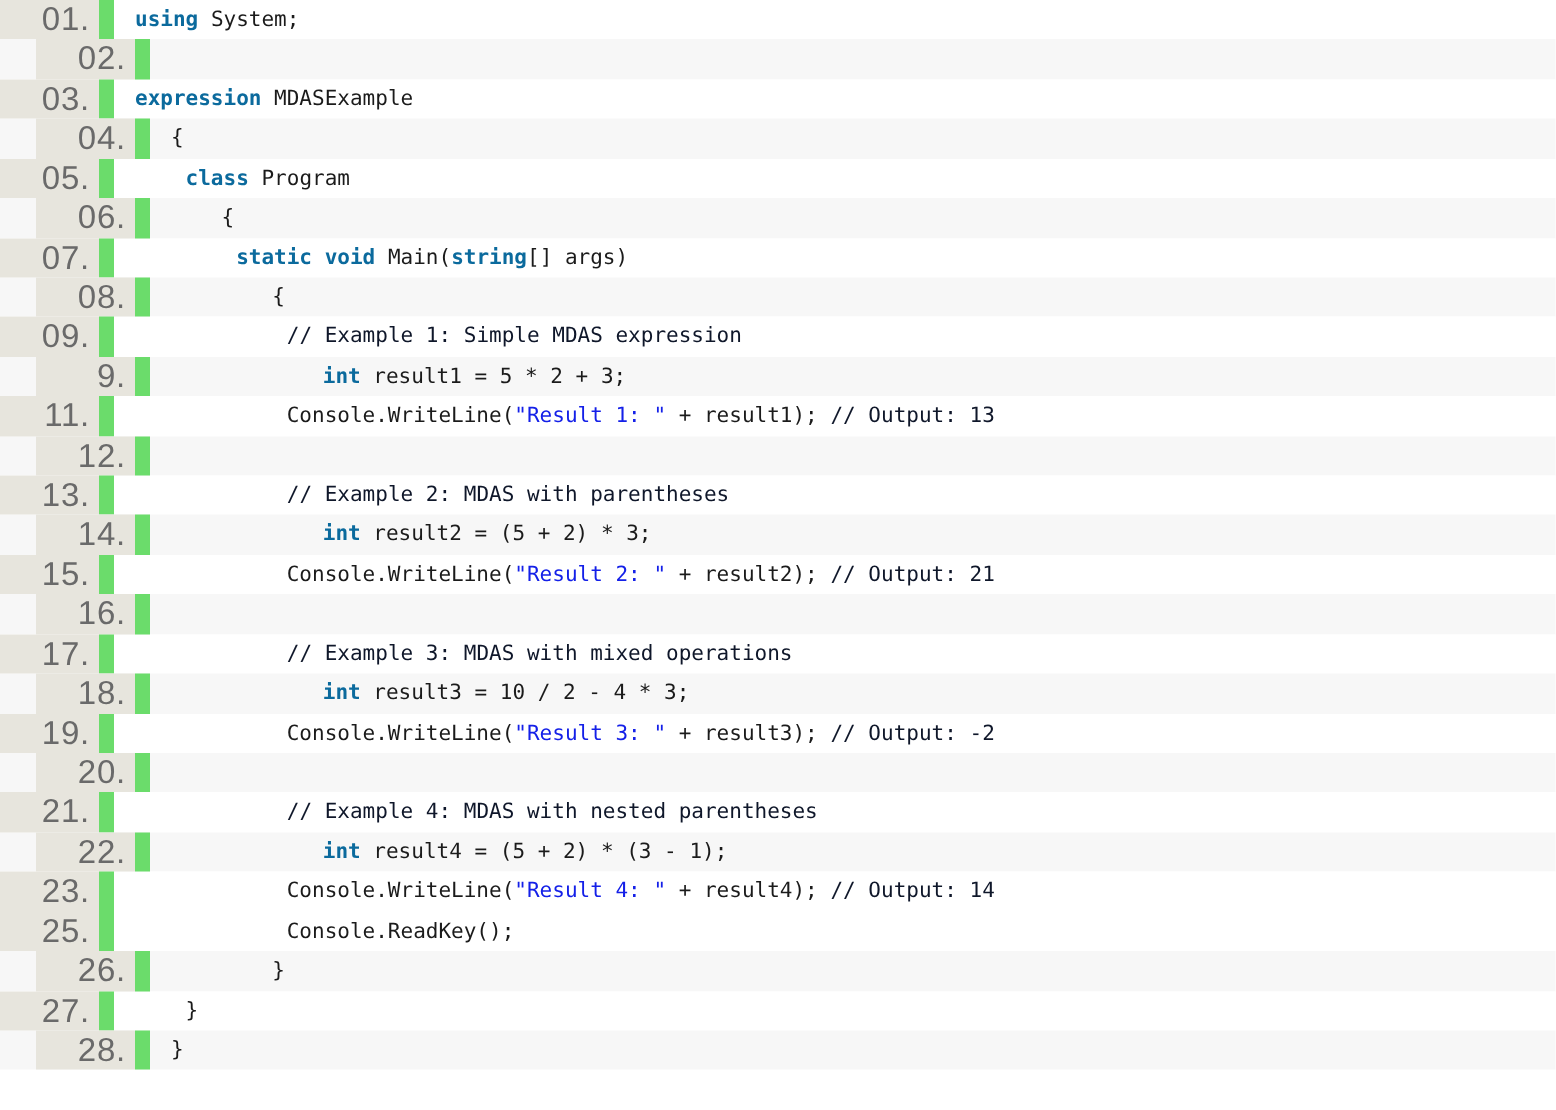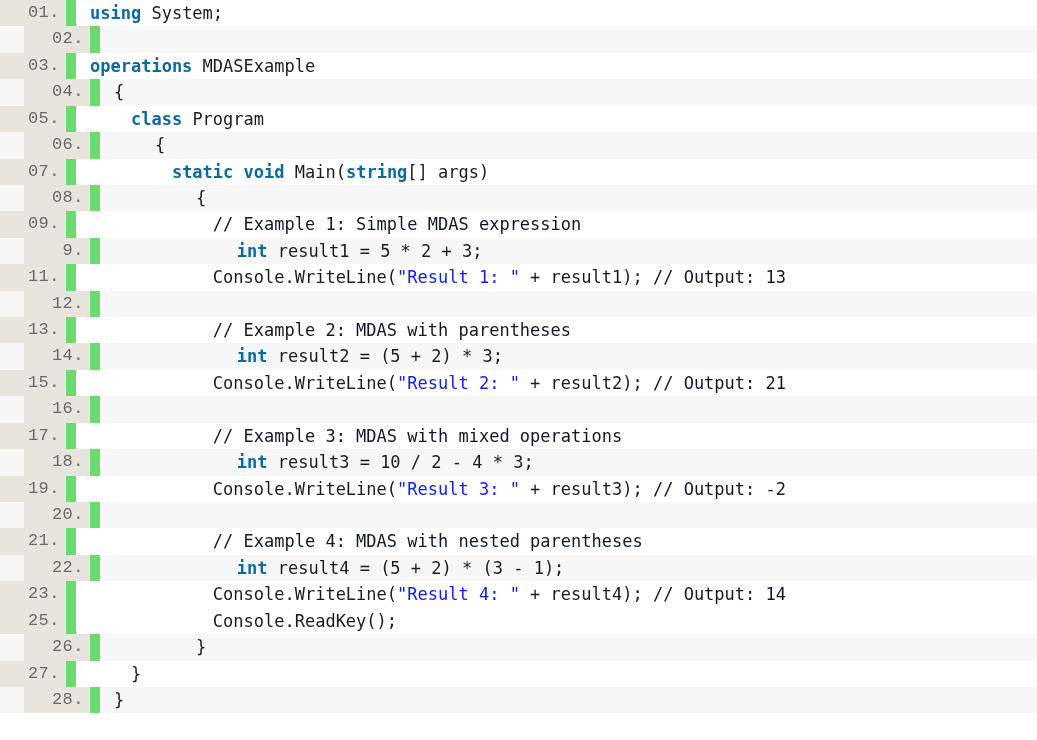--- a/index.html
+++ b/index.html
@@ -30,43 +30,43 @@
   }
   .code-row.odd  { background: #ffffff; }
   .code-row.even { background: #f7f7f7; padding-left: 24px; }
 
   .gutter {
     flex: 0 0 66px;
     width: 66px;
     height: 26.43px;
     background: #e7e5dd;
     color: #6a6a6a;
-    font-family: Liberation Mono, monospace;
-    font-size: 17px;
+    font-family: Liberation Sans, sans-serif;
+    font-size: 22px;
     line-height: 26.43px;
     text-align: right;
     padding-right: 6px;
     box-sizing: border-box;
     letter-spacing: 0.5px;
     user-select: none;
   }
 
   .green-bar {
     flex: 0 0 10px;
     width: 10px;
     height: 26.43px;
     background: #6bdc6b;
   }
 
   .code-cell {
     flex: 1 1 auto;
     height: 26.43px;
     line-height: 26.43px;
     font-family: "DejaVu Sans Mono", "Liberation Mono", monospace;
-    font-size: 17px;
+    font-size: 14px;
     white-space: pre;
     padding-left: 14px;
     color: #1b1b1b;
     overflow: hidden;
     box-sizing: border-box;
   }
 
   .tok-kw  { color: #0b6a9d; font-weight: bold; }
   .tok-str { color: #1420e8; }
   .tok-com { color: #0f172a; }
@@ -82,21 +82,21 @@
       <div class="code-cell"><span class="tok-kw">using</span><span class="tok-pln"> System;</span></div>
     </div>
     <div class="code-row even">
       <div class="gutter">02.</div>
       <div class="green-bar"></div>
       <div class="code-cell"></div>
     </div>
     <div class="code-row odd">
       <div class="gutter">03.</div>
       <div class="green-bar"></div>
-      <div class="code-cell"><span class="tok-kw">operations</span><span class="tok-pln"> MDASExample</span></div>
+      <div class="code-cell"><span class="tok-kw">expression</span><span class="tok-pln"> MDASExample</span></div>
     </div>
     <div class="code-row even">
       <div class="gutter">04.</div>
       <div class="green-bar"></div>
       <div class="code-cell"><span class="tok-pln">{</span></div>
     </div>
     <div class="code-row odd">
       <div class="gutter">05.</div>
       <div class="green-bar"></div>
       <div class="code-cell"><span class="tok-pln">    </span><span class="tok-kw">class</span><span class="tok-pln"> Program</span></div>

